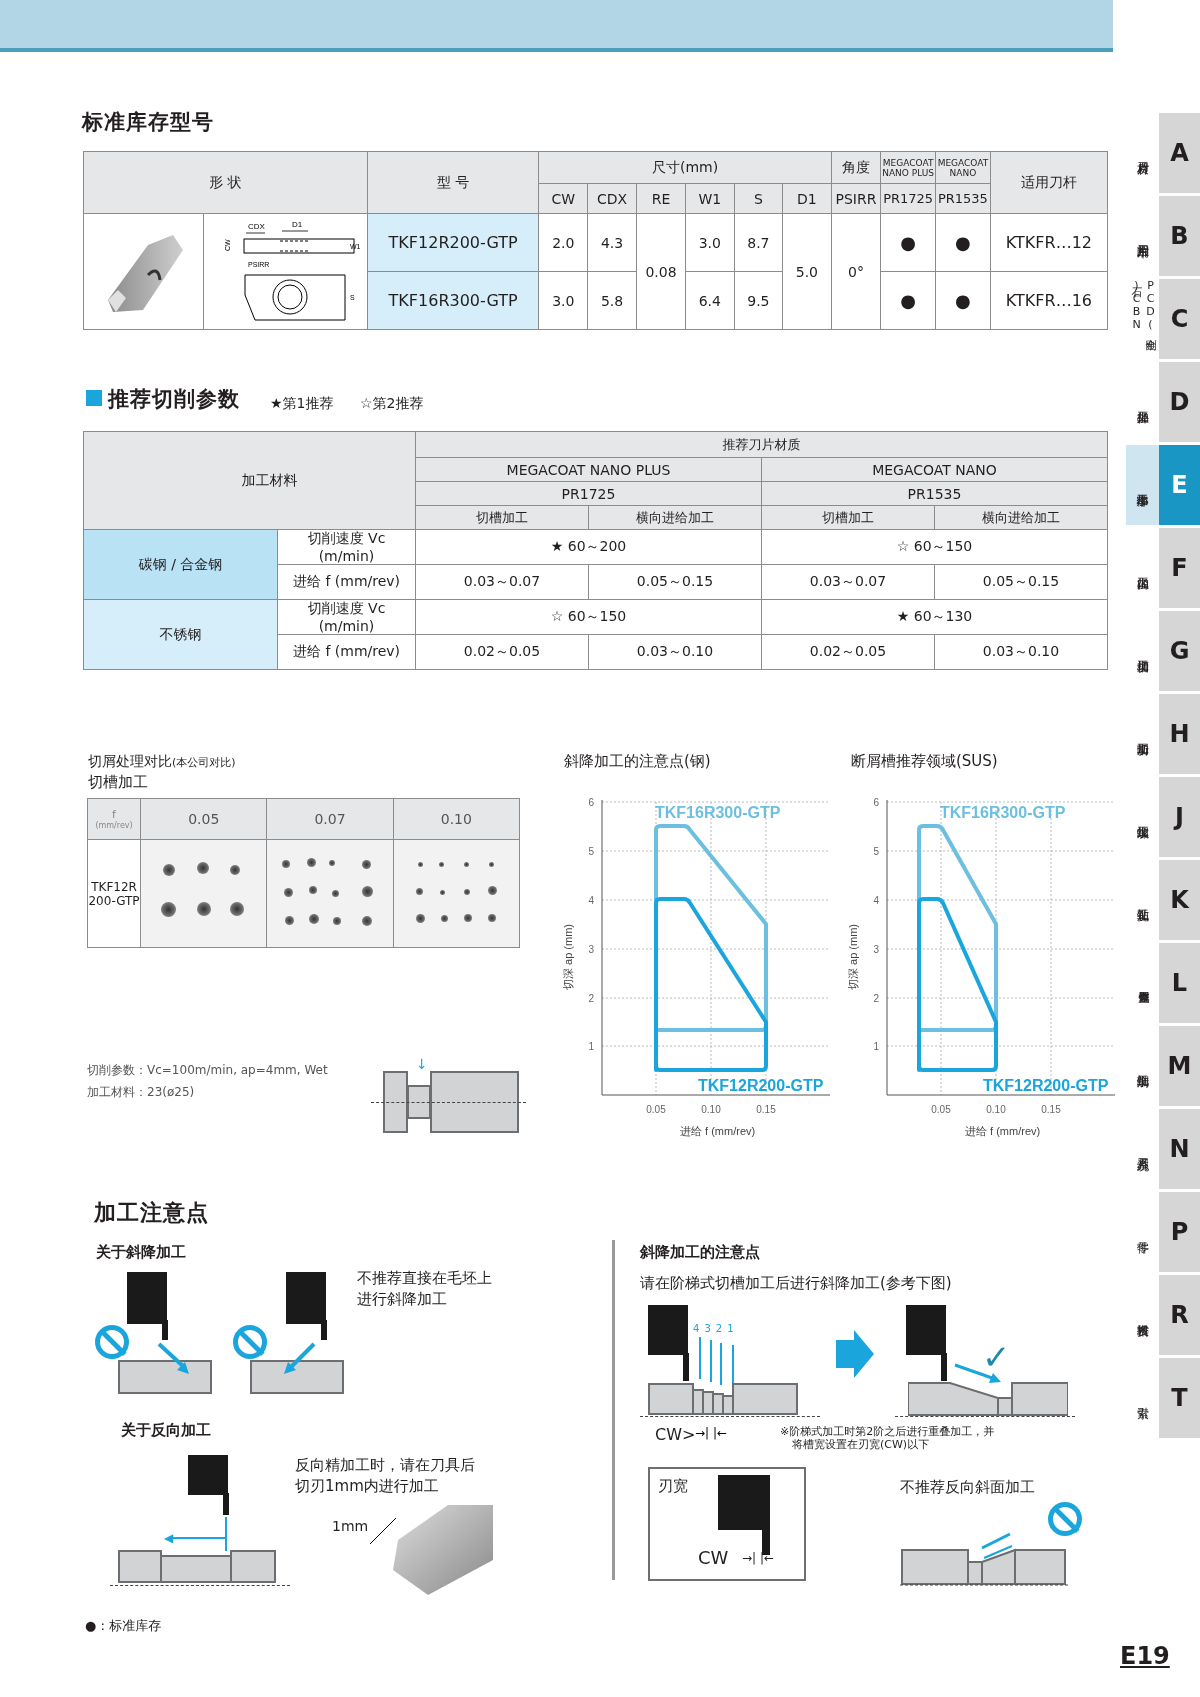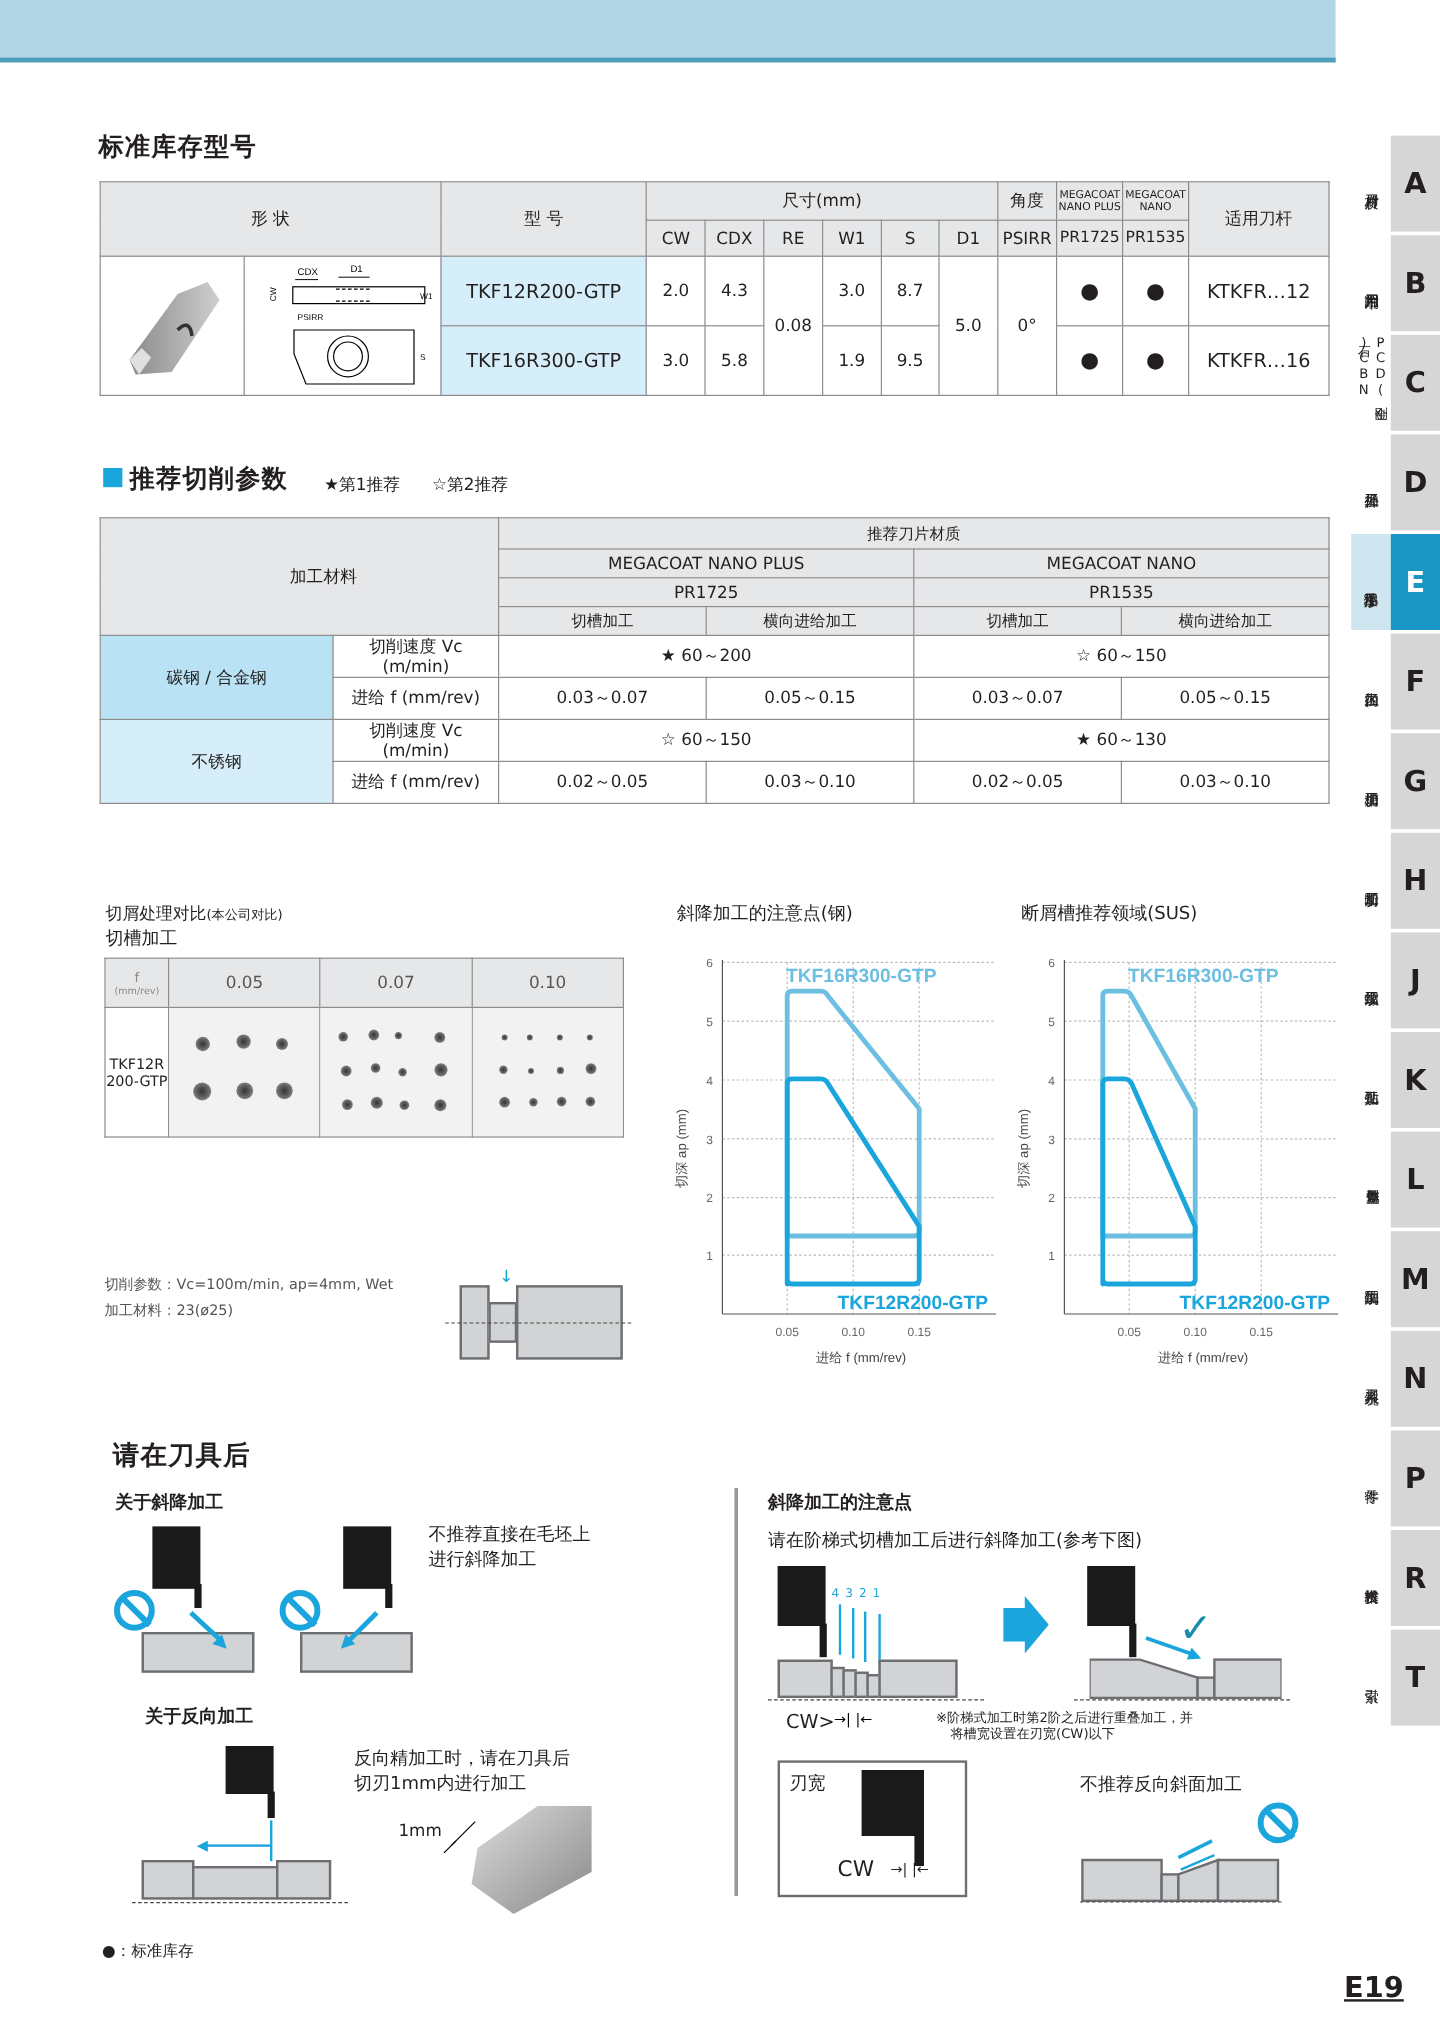--- a/index.html
+++ b/index.html
@@ -98,21 +98,21 @@
     <td rowspan="2">5.0</td>
     <td rowspan="2">0°</td>
     <td style="font-size:18px;">●</td>
     <td style="font-size:18px;">●</td>
     <td style="font-size:16px;">KTKFR…12</td>
   </tr>
   <tr style="height:58px;">
     <td class="lb" style="font-size:16px;">TKF16R300-GTP</td>
     <td>3.0</td>
     <td>5.8</td>
-    <td>1.9</td>
+    <td>6.4</td>
     <td>9.5</td>
     <td style="font-size:18px;">●</td>
     <td style="font-size:18px;">●</td>
     <td style="font-size:16px;">KTKFR…16</td>
   </tr>
 </tbody>
   </table>
 
 <div class="abs" style="left:86px;top:390px;width:16px;height:16px;background:#1aa6dc;"></div>
 <div class="abs h-title" style="left:108px;top:385px;">推荐切削参数</div>
@@ -305,21 +305,21 @@
       <text x="206" y="323">0.15</text>
   </g>
   <text x="120" y="345" font-size="11" fill="#444" font-family="Liberation Sans, sans-serif">进给 f (mm/rev)</text>
   <text x="12" y="200" font-size="11" fill="#444" font-family="Liberation Sans, sans-serif" transform="rotate(-90 12 200)">切深 ap (mm)</text>
   <path d="M74,240 L74,40 Q74,36 78,36 L92,36 Q96,36 98,40 L151,134 L151,236 Q151,240 147,240 Z" fill="none" stroke="#6cbfe0" stroke-width="4" stroke-linejoin="round"></path>
   <path d="M74,280 L74,113 Q74,109 78,109 L92,109 Q96,109 98,113 L151,232 L151,276 Q151,280 147,280 L78,280 Q74,280 74,276 Z" fill="none" stroke="#1aa6dc" stroke-width="4" stroke-linejoin="round"></path>
   <text x="95" y="28" font-size="16" font-weight="bold" fill="#6cbfe0" font-family="Liberation Sans, sans-serif">TKF16R300-GTP</text>
   <text x="138" y="301" font-size="16" font-weight="bold" fill="#1aa6dc" font-family="Liberation Sans, sans-serif">TKF12R200-GTP</text>
 </svg>
 
-<div class="abs h-title" style="left:94px;top:1198px;font-size:22px;">请在刀具后</div>
+<div class="abs h-title" style="left:94px;top:1198px;font-size:22px;">加工注意点</div>
 <div class="abs sub-h" style="left:96px;top:1243px;">关于斜降加工</div>
 
 <div class="abs" style="left:90px;top:1270px;width:260px;height:125px;">
   <div class="abs tool" style="left:37px;top:2px;width:40px;height:52px;"></div>
   <div class="abs tool" style="left:72px;top:50px;width:6px;height:20px;"></div>
   <div class="abs" style="left:5px;top:55px;width:34px;height:34px;border:5px solid #1aa6dc;border-radius:50%;">
       <div style="position:absolute;left:11px;top:-3px;width:5px;height:32px;background:#1aa6dc;transform:rotate(-45deg);"></div>
     </div>
   <div class="abs gray-block" style="left:28px;top:90px;width:94px;height:34px;"></div>
   <svg class="abs" style="left:65px;top:70px;" width="40" height="40">

